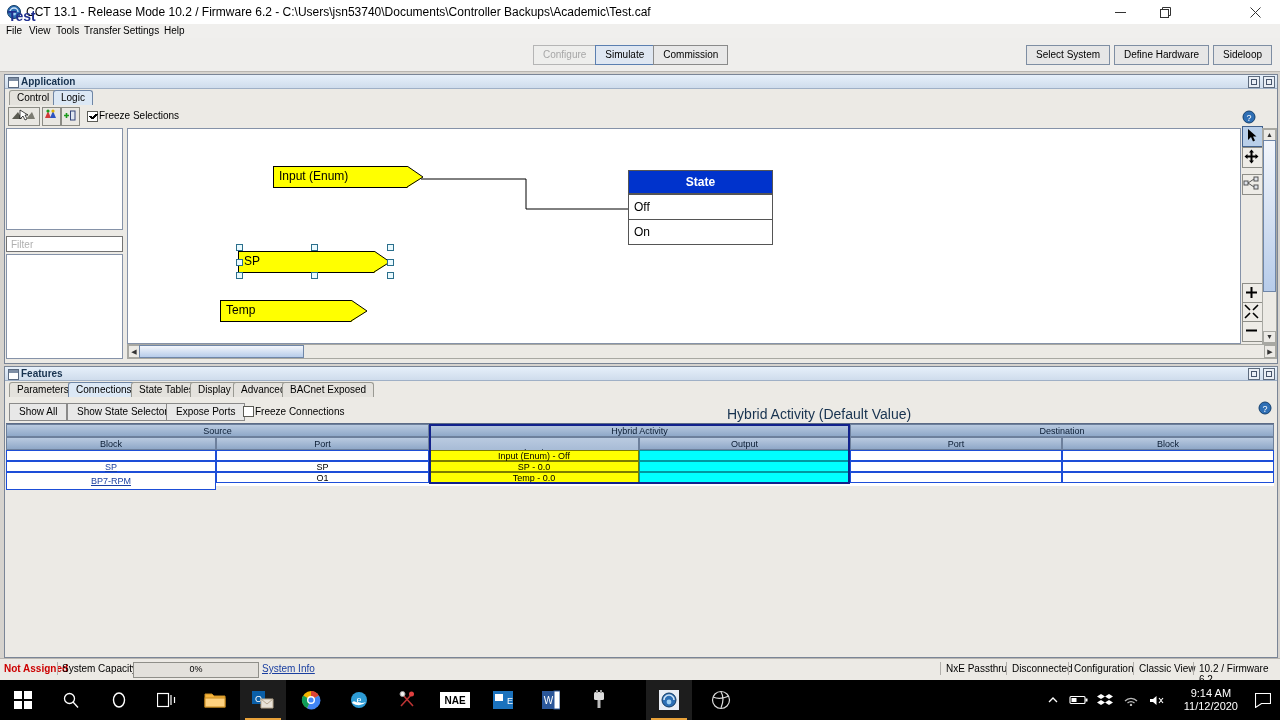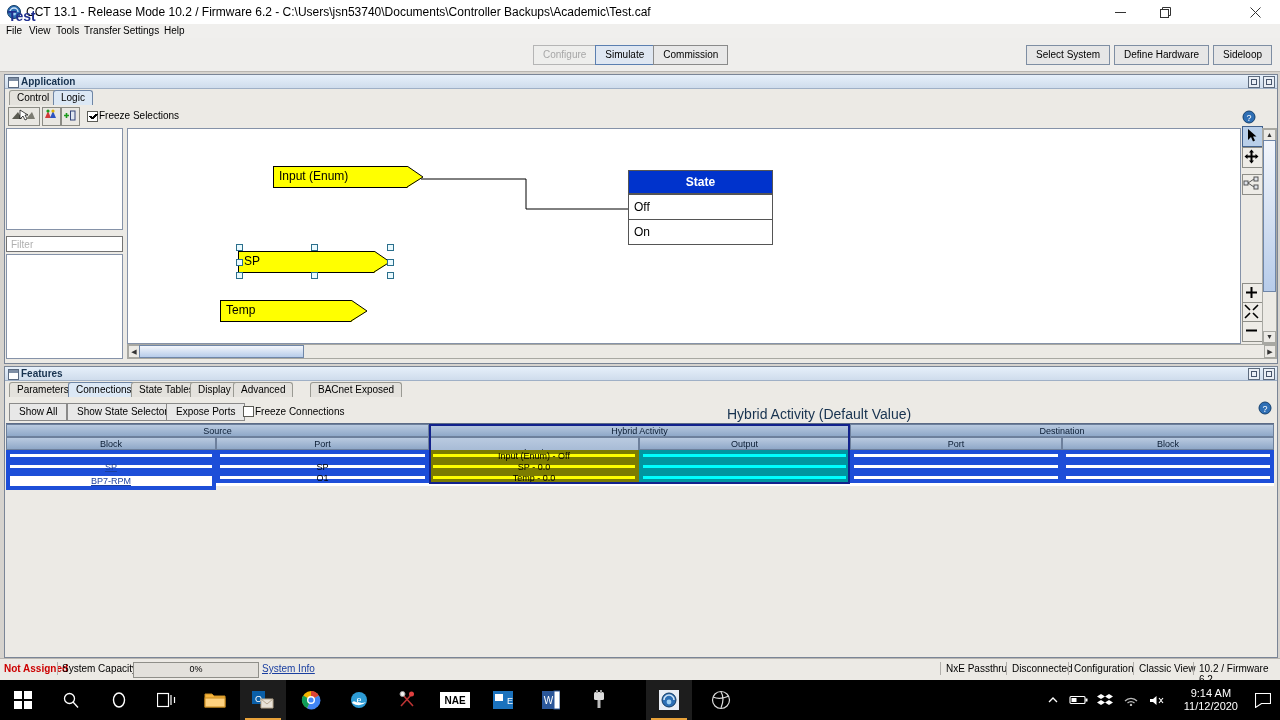--- a/index.html
+++ b/index.html
@@ -83,21 +83,21 @@
   
   .sb{position:absolute;background:#eceae5;border:1px solid #a8a8a2;}
   .sbthumb{position:absolute;background:linear-gradient(#f3f6fb,#b7ccea);border:1px solid #6f86a8;}
   .sbarrow{position:absolute;background:#eceae5;border:1px solid #a8a8a2;font-size:7px;text-align:center;line-height:9px;color:#333;}
 
   
   .ftitle{position:absolute;font-size:14px;font-weight:normal;color:#17324f;}
   .tblwrap{position:absolute;background:#fff;border-top:1px solid #5c6b86;}
   .thc{position:absolute;box-sizing:border-box;background:linear-gradient(#b9cae0,#8fa8c8);
        border:1px solid #6d809c;font-size:9px;display:flex;align-items:center;justify-content:center;color:#0a1c33;}
-  .tcell{position:absolute;box-sizing:border-box;border:4px solid #1d4ed8;background:#fff;font-size:9px;
+  .tcell{position:absolute;box-sizing:border-box;border:1px solid #1d4ed8;background:#fff;font-size:9px;
        display:flex;align-items:center;justify-content:center;}
   .tcell.yellow{background:#ffff00;border-color:#7c7c00;}
   .tcell.cyan{background:#00ffff;border-color:#0096a0;}
   .tcell.link{color:#1a3fa0;text-decoration:underline;}
   .hybridbox{position:absolute;border:2px solid #12228c;box-sizing:border-box;pointer-events:none;}
 
   
   .statusbar{position:absolute;left:0;top:658px;width:1280px;height:22px;background:#eceae5;border-top:1px solid #b9b6b1;}
   .sb-na{position:absolute;left:4px;top:4px;font-size:10px;font-weight:bold;color:#cc0000;}
   .sb-t{position:absolute;top:4px;font-size:10px;color:#000;}
@@ -395,21 +395,21 @@
         <span class="phb"></span>
         <span class="phb"></span>
       </span>
     </div>
     <div class="tabrow" style="height:16px;">
       <div class="tab" style="left:4px;">Parameters</div>
       <div class="tab active" style="left:63px;">Connections</div>
       <div class="tab" style="left:126px;">State Tables</div>
       <div class="tab" style="left:185px;">Display</div>
       <div class="tab" style="left:228px;">Advanced</div>
-      <div class="tab" style="left:277px;margin-left:28px;">BACnet Exposed</div>
+      <div class="tab" style="left:277px;">BACnet Exposed</div>
     </div>
   </div>
 
   <div class="modebtn" style="position:absolute;left:9px;top:403px;height:16px;line-height:15px;">Show All</div>
   <div class="modebtn" style="position:absolute;left:67px;top:403px;height:16px;line-height:15px;">Show State Selector</div>
   <div class="modebtn" style="position:absolute;left:166px;top:403px;height:16px;line-height:15px;">Expose Ports</div>
   <div class="cbx" style="left:243px;top:406px;"></div>
   <div class="tlabel" style="left:255px;top:406px;">Freeze Connections</div>
 
   <div class="ftitle" style="left:727px;top:406px;">Hybrid Activity (Default Value)</div>

